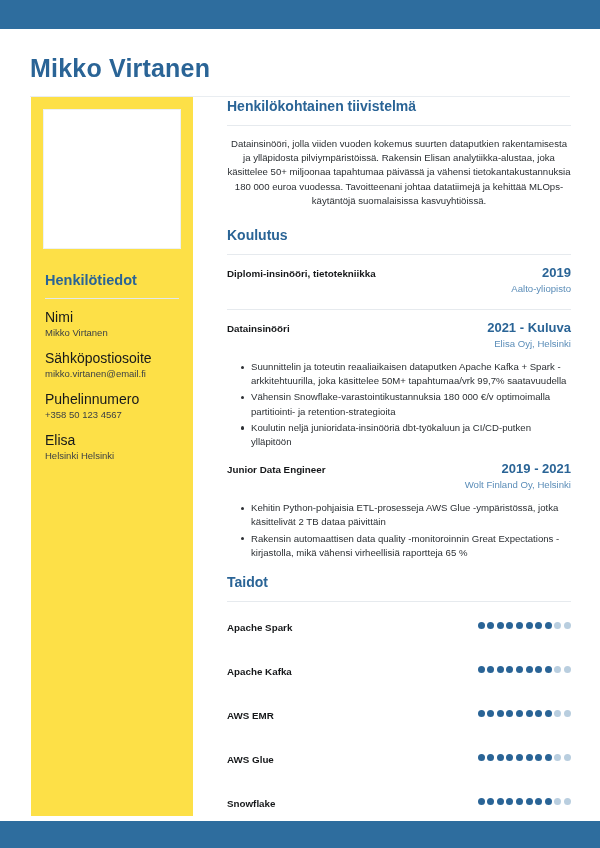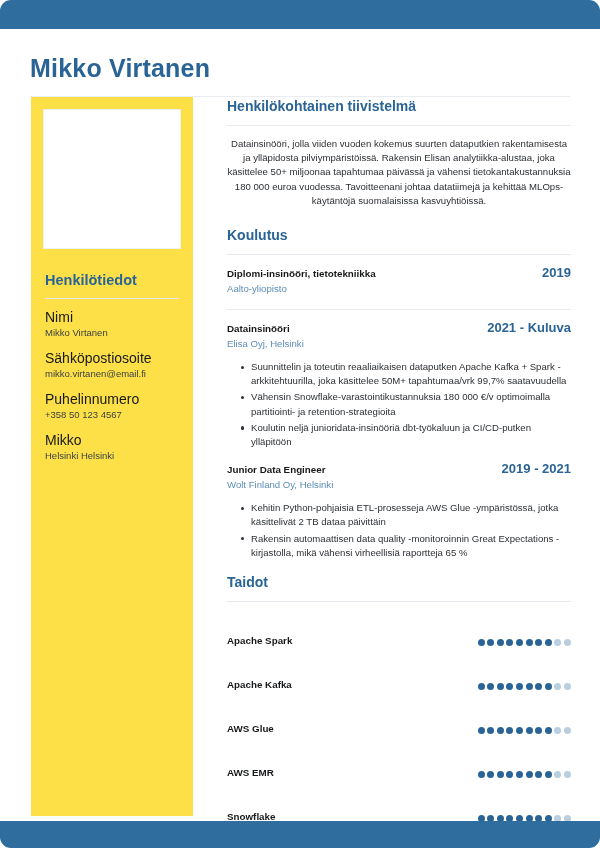--- a/index.html
+++ b/index.html
@@ -9,21 +9,20 @@
     background: #ffffff;
     font-family: "Liberation Sans", sans-serif;
     -webkit-font-smoothing: antialiased;
   }
   .page {
     position: relative;
     width: 600px;
     height: 848px;
     background: #ffffff;
     overflow: hidden;
-    border-radius: 11px;
   }
   .bar-top {
     position: absolute;
     left: 0; top: 0;
     width: 600px; height: 29px;
     background: #2e6d9e;
   }
   .bar-bottom {
     position: absolute;
     left: 0; bottom: 0;
@@ -141,20 +140,21 @@
     color: #2a6496;
     line-height: 14px;
     white-space: nowrap;
     padding-left: 8px;
   }
   .entry-org {
     font-size: 9.6px;
     color: #5b8db8;
     line-height: 14px;
     margin-top: 1px;
+    text-align: right;
   }
   .bullets {
     list-style: none;
     margin: 9px 0 0 0;
     padding: 0 0 0 14px;
   }
   .bullets li {
     position: relative;
     font-size: 9.6px;
     color: #2c3034;
@@ -167,21 +167,21 @@
     position: absolute;
     left: 0; top: 5.5px;
     width: 3.2px; height: 3.2px;
     border-radius: 50%;
     background: #2c3034;
   }
   
   .skills { margin-top: 2px; }
   .skill-row {
     display: flex;
-    align-items: flex-end;
+    align-items: flex-start;
     justify-content: space-between;
     height: 24px;
     margin-top: 20px;
   }
   .skill-name {
     font-size: 9.8px;
     font-weight: bold;
     color: #16181a;
   }
   .dots { display: flex; gap: 2.6px; }
@@ -219,21 +219,21 @@
             </div>
             <div class="field">
               <div class="field-label">Sähköpostiosoite</div>
               <div class="field-value">mikko.virtanen@email.fi</div>
             </div>
             <div class="field">
               <div class="field-label">Puhelinnumero</div>
               <div class="field-value">+358 50 123 4567</div>
             </div>
             <div class="field">
-              <div class="field-label">Mikko</div>
+              <div class="field-label">Elisa</div>
               <div class="field-value">Helsinki Helsinki</div>
             </div>
           </div>
       </aside>
 
       <main class="main">
 
         <section class="section">
           <div class="sec-title">Henkilökohtainen tiivistelmä</div>
           <div class="sec-rule"></div>
@@ -311,36 +311,36 @@
                   <span class="dot"></span>
                   <span class="dot"></span>
                   <span class="dot"></span>
                   <span class="dot"></span>
                   <span class="dot"></span>
                   <span class="dot off"></span>
                   <span class="dot off"></span>
                 </div>
               </div>
               <div class="skill-row">
+                <div class="skill-name">AWS EMR</div>
+                <div class="dots">
+                  <span class="dot"></span>
+                  <span class="dot"></span>
+                  <span class="dot"></span>
+                  <span class="dot"></span>
+                  <span class="dot"></span>
+                  <span class="dot"></span>
+                  <span class="dot"></span>
+                  <span class="dot"></span>
+                  <span class="dot off"></span>
+                  <span class="dot off"></span>
+                </div>
+              </div>
+              <div class="skill-row">
                 <div class="skill-name">AWS Glue</div>
-                <div class="dots">
-                  <span class="dot"></span>
-                  <span class="dot"></span>
-                  <span class="dot"></span>
-                  <span class="dot"></span>
-                  <span class="dot"></span>
-                  <span class="dot"></span>
-                  <span class="dot"></span>
-                  <span class="dot"></span>
-                  <span class="dot off"></span>
-                  <span class="dot off"></span>
-                </div>
-              </div>
-              <div class="skill-row">
-                <div class="skill-name">AWS EMR</div>
                 <div class="dots">
                   <span class="dot"></span>
                   <span class="dot"></span>
                   <span class="dot"></span>
                   <span class="dot"></span>
                   <span class="dot"></span>
                   <span class="dot"></span>
                   <span class="dot"></span>
                   <span class="dot"></span>
                   <span class="dot off"></span>

